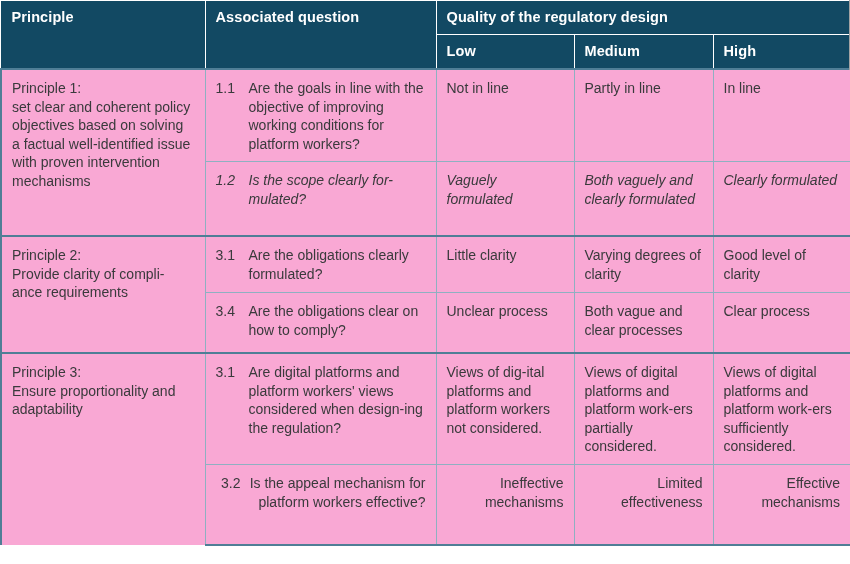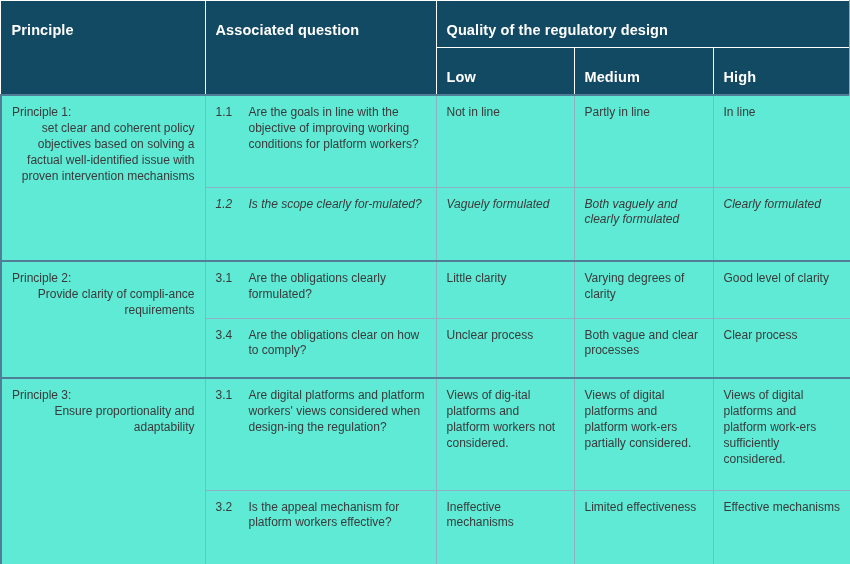--- a/index.html
+++ b/index.html
@@ -29,32 +29,32 @@
   }
 
   
   thead th {
     background: #124963;
     color: #ffffff;
     font-size: 14.5px;
     font-weight: bold;
     text-align: left;
     vertical-align: top;
-    padding: 21px 10px 9px 10px;
+    padding: 8px 10px 9px 10px;
     border: 1px solid #ffffff;
     letter-spacing: 0.1px;
   }
   th.h-principle { border-left: 1px solid #124963; }
   th.h-high { border-right: 5px solid #a3a3a3; }
   th.h-quality { border-bottom: 1px solid #ffffff; }
 
   
   tbody td {
-    background: #5eead4;
-    font-size: 12px;
+    background: #f9a8d4;
+    font-size: 14px;
     line-height: 1.33;
     vertical-align: top;
     padding: 9px 10px 8px 10px;
     border-left: 1px solid #8fb0c1;
     border-right: 1px solid #8fb0c1;
     border-top: 1px solid #8fb0c1;
     border-bottom: 1px solid #8fb0c1;
     color: #3a3a3c;
   }
 
@@ -92,21 +92,20 @@
   }
   .q-text {
     flex: 1 1 auto;
   }
 
   .principle-title {
     display: block;
   }
   .principle-body {
     display: block;
-    text-align: right;
   }
 
   .cell-text { display: block; white-space: pre-line; }
 </style>
 </head>
 <body>
 
 <div class="table-wrap">
   <table class="reg-table">
     <colgroup>
@@ -222,21 +221,21 @@
         <td>
             <span class="cell-text">Views of dig-ital platforms and platform workers not considered.</span>
           </td>
         <td>
             <span class="cell-text">Views of digital platforms and platform work-ers partially considered.</span>
           </td>
         <td class="col-high">
             <span class="cell-text">Views of digital platforms and platform work-ers sufficiently considered.</span>
           </td>
       </tr>
-      <tr class="last-row" style="height: 80px;">
+      <tr class="last-row" style="height: 80px; text-align: right;">
         <td>
           <span class="q">
             <span class="q-num">3.2</span>
             <span class="q-text">Is the appeal mechanism for platform workers effective?</span>
           </span>
         </td>
         <td>
             <span class="cell-text">Ineffective mechanisms</span>
           </td>
         <td>

